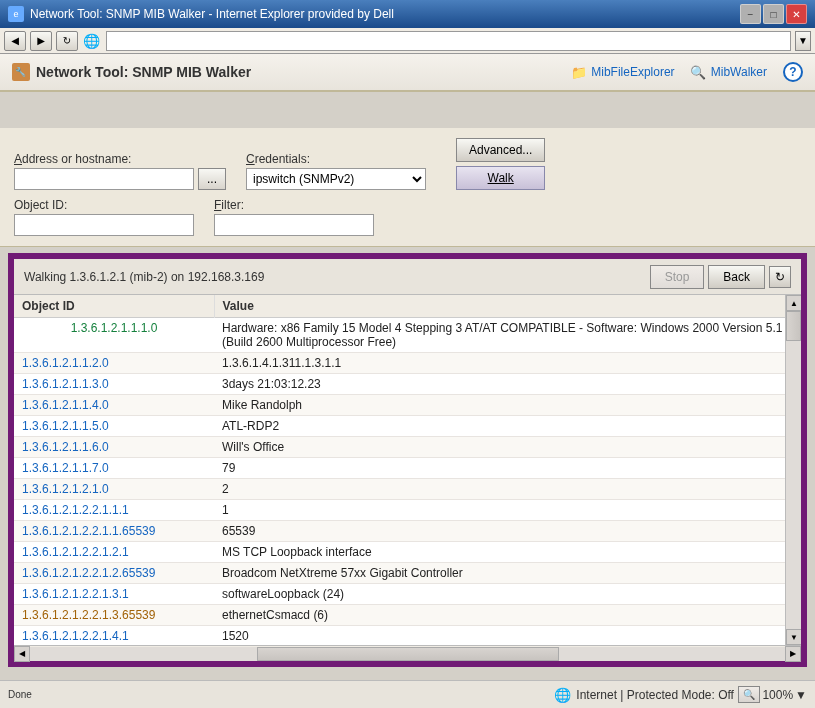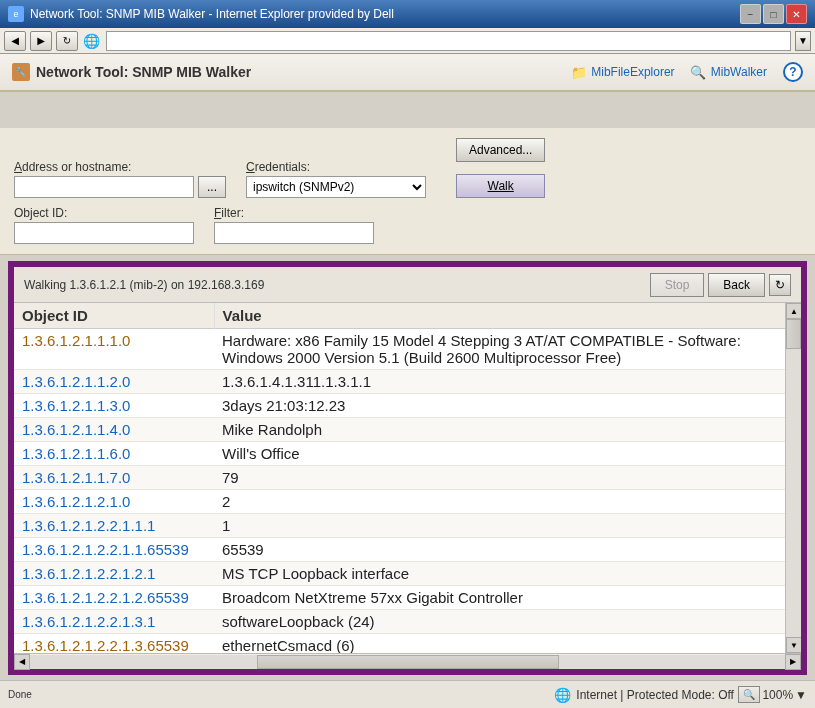--- a/index.html
+++ b/index.html
@@ -170,21 +170,21 @@
     }
     .form-select {
       height: 22px;
       border: 1px solid #999;
       background: white;
       padding: 0 2px;
       font-size: 12px;
       width: 180px;
     }
     .action-buttons {
-      display: flex; flex-direction: column; gap: 12px;
+      display: flex; flex-direction: column; gap: 4px;
       margin-left: 10px;
     }
     .action-btn {
       height: 24px;
       border: 1px solid #888;
       background: linear-gradient(to bottom, #f8f8f4, #d0ccc4);
       padding: 0 12px;
       cursor: pointer;
       font-size: 12px;
       min-width: 80px;
@@ -234,21 +234,21 @@
     }
 
     
     #results-table-container {
       overflow: auto;
       flex: 1;
     }
     table {
       width: 100%;
       border-collapse: collapse;
-      font-size: 15px;
+      font-size: 12px;
       padding-left: 48px;
     }
     table thead tr {
       background: #f0ece4;
       border-bottom: 1px solid #ccc;
     }
     table thead th {
       text-align: left;
       padding: 4px 8px;
       font-weight: bold;
@@ -473,34 +473,38 @@
       <div id="results-table-container" style="height:350px;overflow-y:auto;overflow-x:hidden;position:relative;">
         <table>
           <thead>
             <tr>
               <th style="width:200px;">Object ID</th>
               <th>Value</th>
             </tr>
           </thead>
           <tbody id="results-tbody">
           <tr>
-                <td style="color: #a16207; white-space: nowrap;">1.3.6.1.2.1.1.1.0</td>
+                <td style="color: #15803d; white-space: nowrap; text-align: center;">1.3.6.1.2.1.1.1.0</td>
                 <td>Hardware: x86 Family 15 Model 4 Stepping 3 AT/AT COMPATIBLE - Software: Windows 2000 Version 5.1 (Build 2600 Multiprocessor Free)</td>
               </tr>
               <tr>
                 <td style="color: rgb(21, 101, 192); white-space: nowrap;">1.3.6.1.2.1.1.2.0</td>
                 <td>1.3.6.1.4.1.311.1.3.1.1</td>
               </tr>
               <tr>
                 <td style="color: rgb(21, 101, 192); white-space: nowrap;">1.3.6.1.2.1.1.3.0</td>
                 <td>3days 21:03:12.23</td>
               </tr>
               <tr>
                 <td style="color: rgb(21, 101, 192); white-space: nowrap;">1.3.6.1.2.1.1.4.0</td>
                 <td>Mike Randolph</td>
+              </tr>
+              <tr>
+                <td style="color: rgb(21, 101, 192); white-space: nowrap;">1.3.6.1.2.1.1.5.0</td>
+                <td>ATL-RDP2</td>
               </tr>
               <tr>
                 <td style="color: rgb(21, 101, 192); white-space: nowrap;">1.3.6.1.2.1.1.6.0</td>
                 <td>Will's Office</td>
               </tr>
               <tr>
                 <td style="color: rgb(21, 101, 192); white-space: nowrap;">1.3.6.1.2.1.1.7.0</td>
                 <td>79</td>
               </tr>
               <tr>

